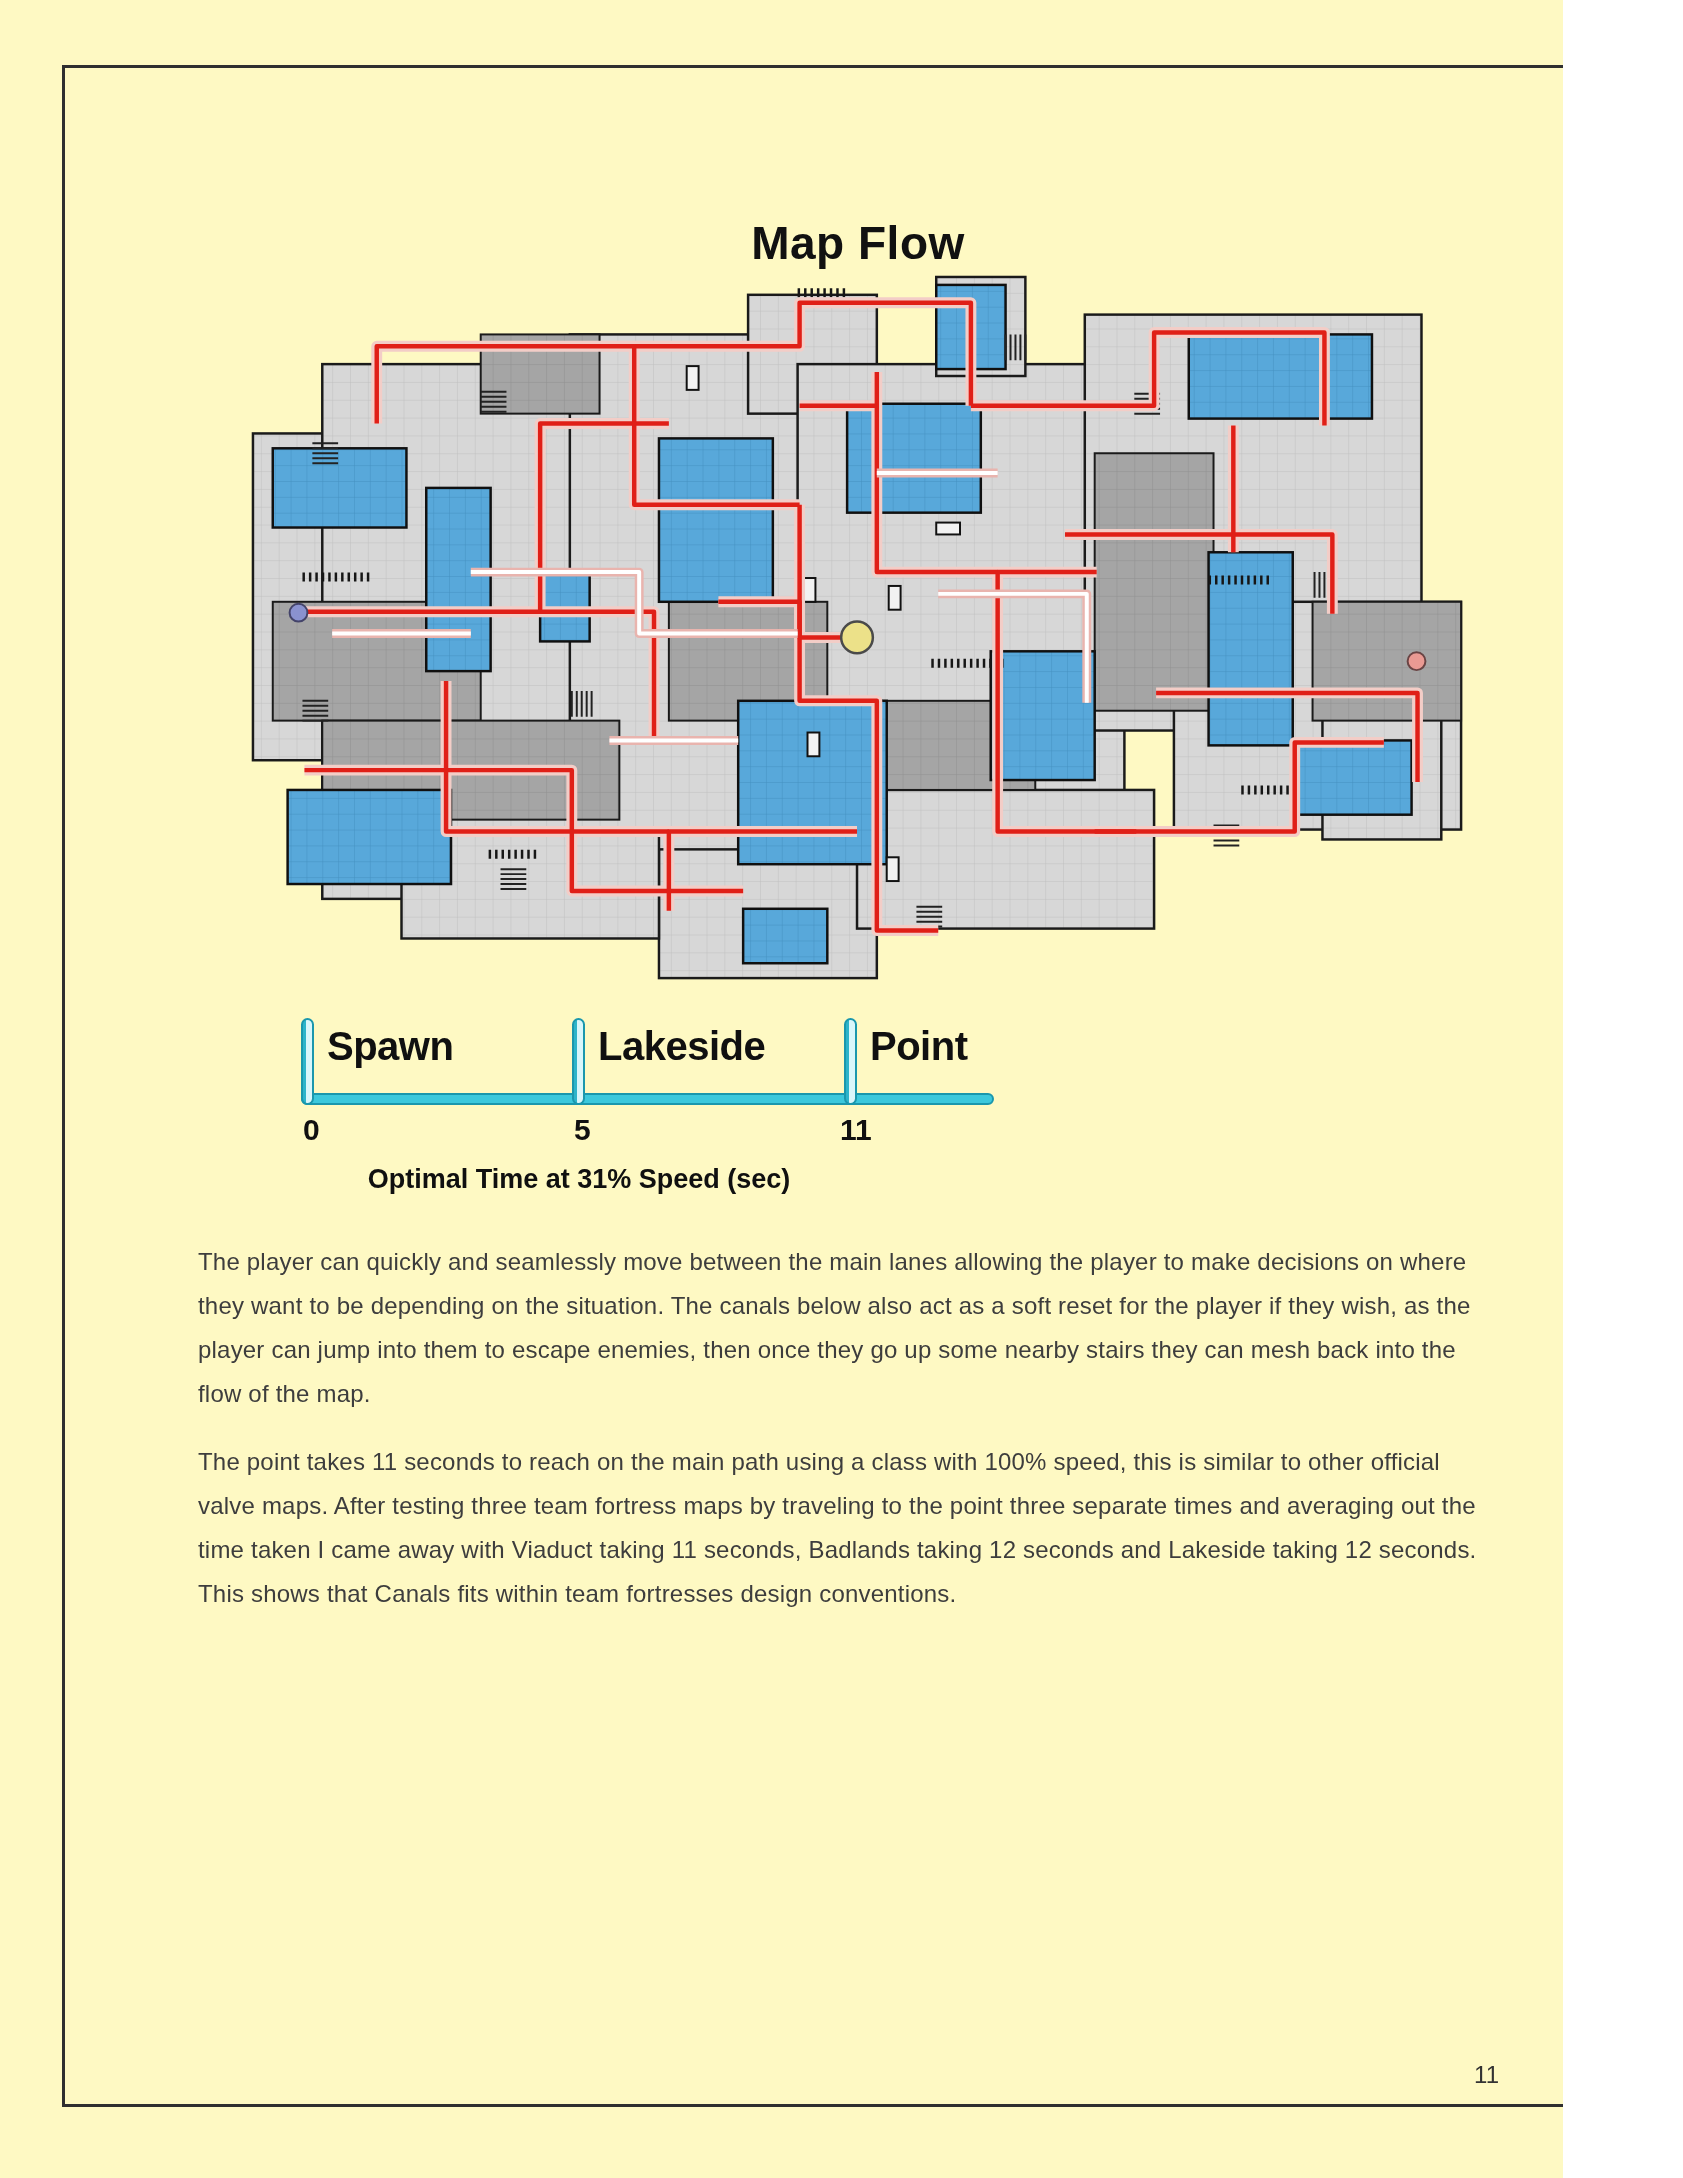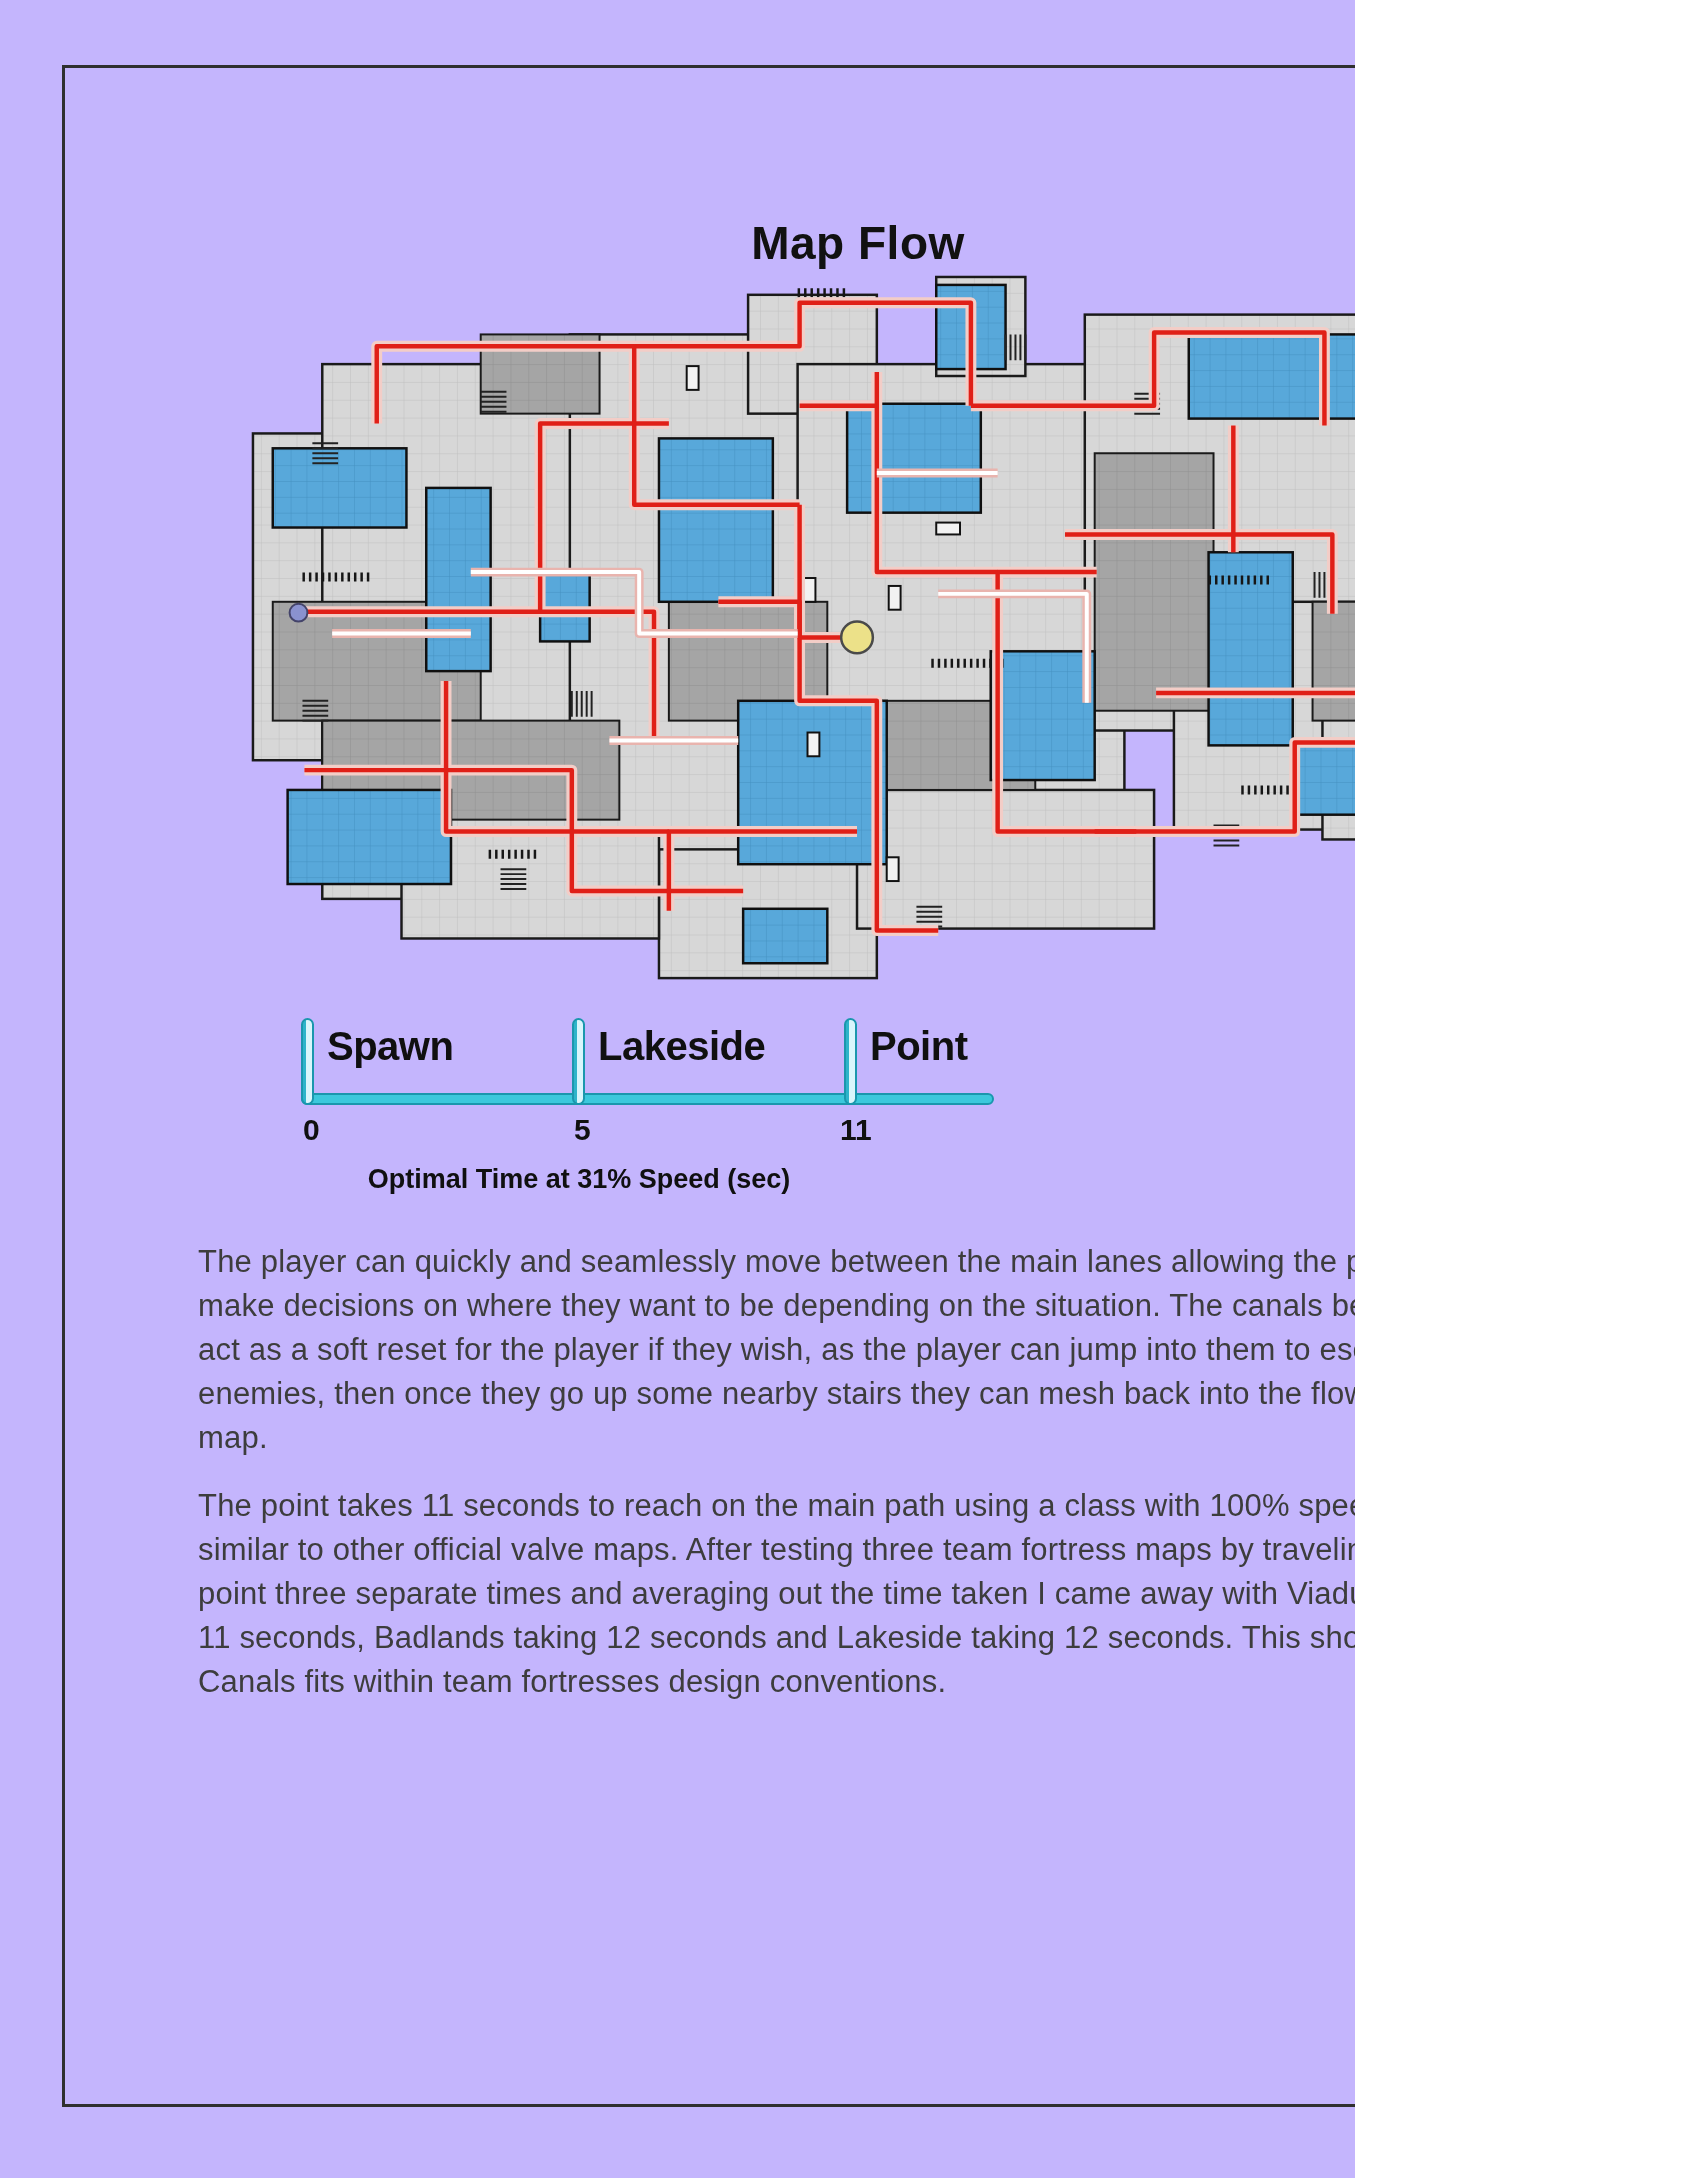--- a/index.html
+++ b/index.html
@@ -3,23 +3,23 @@
 <meta charset="utf-8">
 <style>
   html, body {
     margin: 0;
     padding: 0;
     background: #ffffff;
     font-family: "Liberation Sans", sans-serif;
   }
   .page {
     position: relative;
-    width: 1355px;
+    width: 1563px;
     height: 2178px;
-    background: #c4b5fd;
+    background: #fef9c3;
     overflow: hidden;
   }
   .page-border {
     position: absolute;
     left: 62px;
     top: 65px;
     width: 1570px;
     height: 2042px;
     border: 3px solid #2f2f2f;
     box-sizing: border-box;
@@ -93,21 +93,21 @@
   
   .body-text {
     position: absolute;
     left: 198px;
     top: 1240px;
     width: 1292px;
     color: #3d3d3d;
   }
   .body-text p {
     margin: 0 4px 24px 0;
-    font-size: 31px;
+    font-size: 24px;
     line-height: 44px;
     letter-spacing: 0.2px;
   }
   .page-number {
     position: absolute;
     left: 1440px;
     top: 2061px;
     width: 59px;
     text-align: right;
     font-size: 24px;

